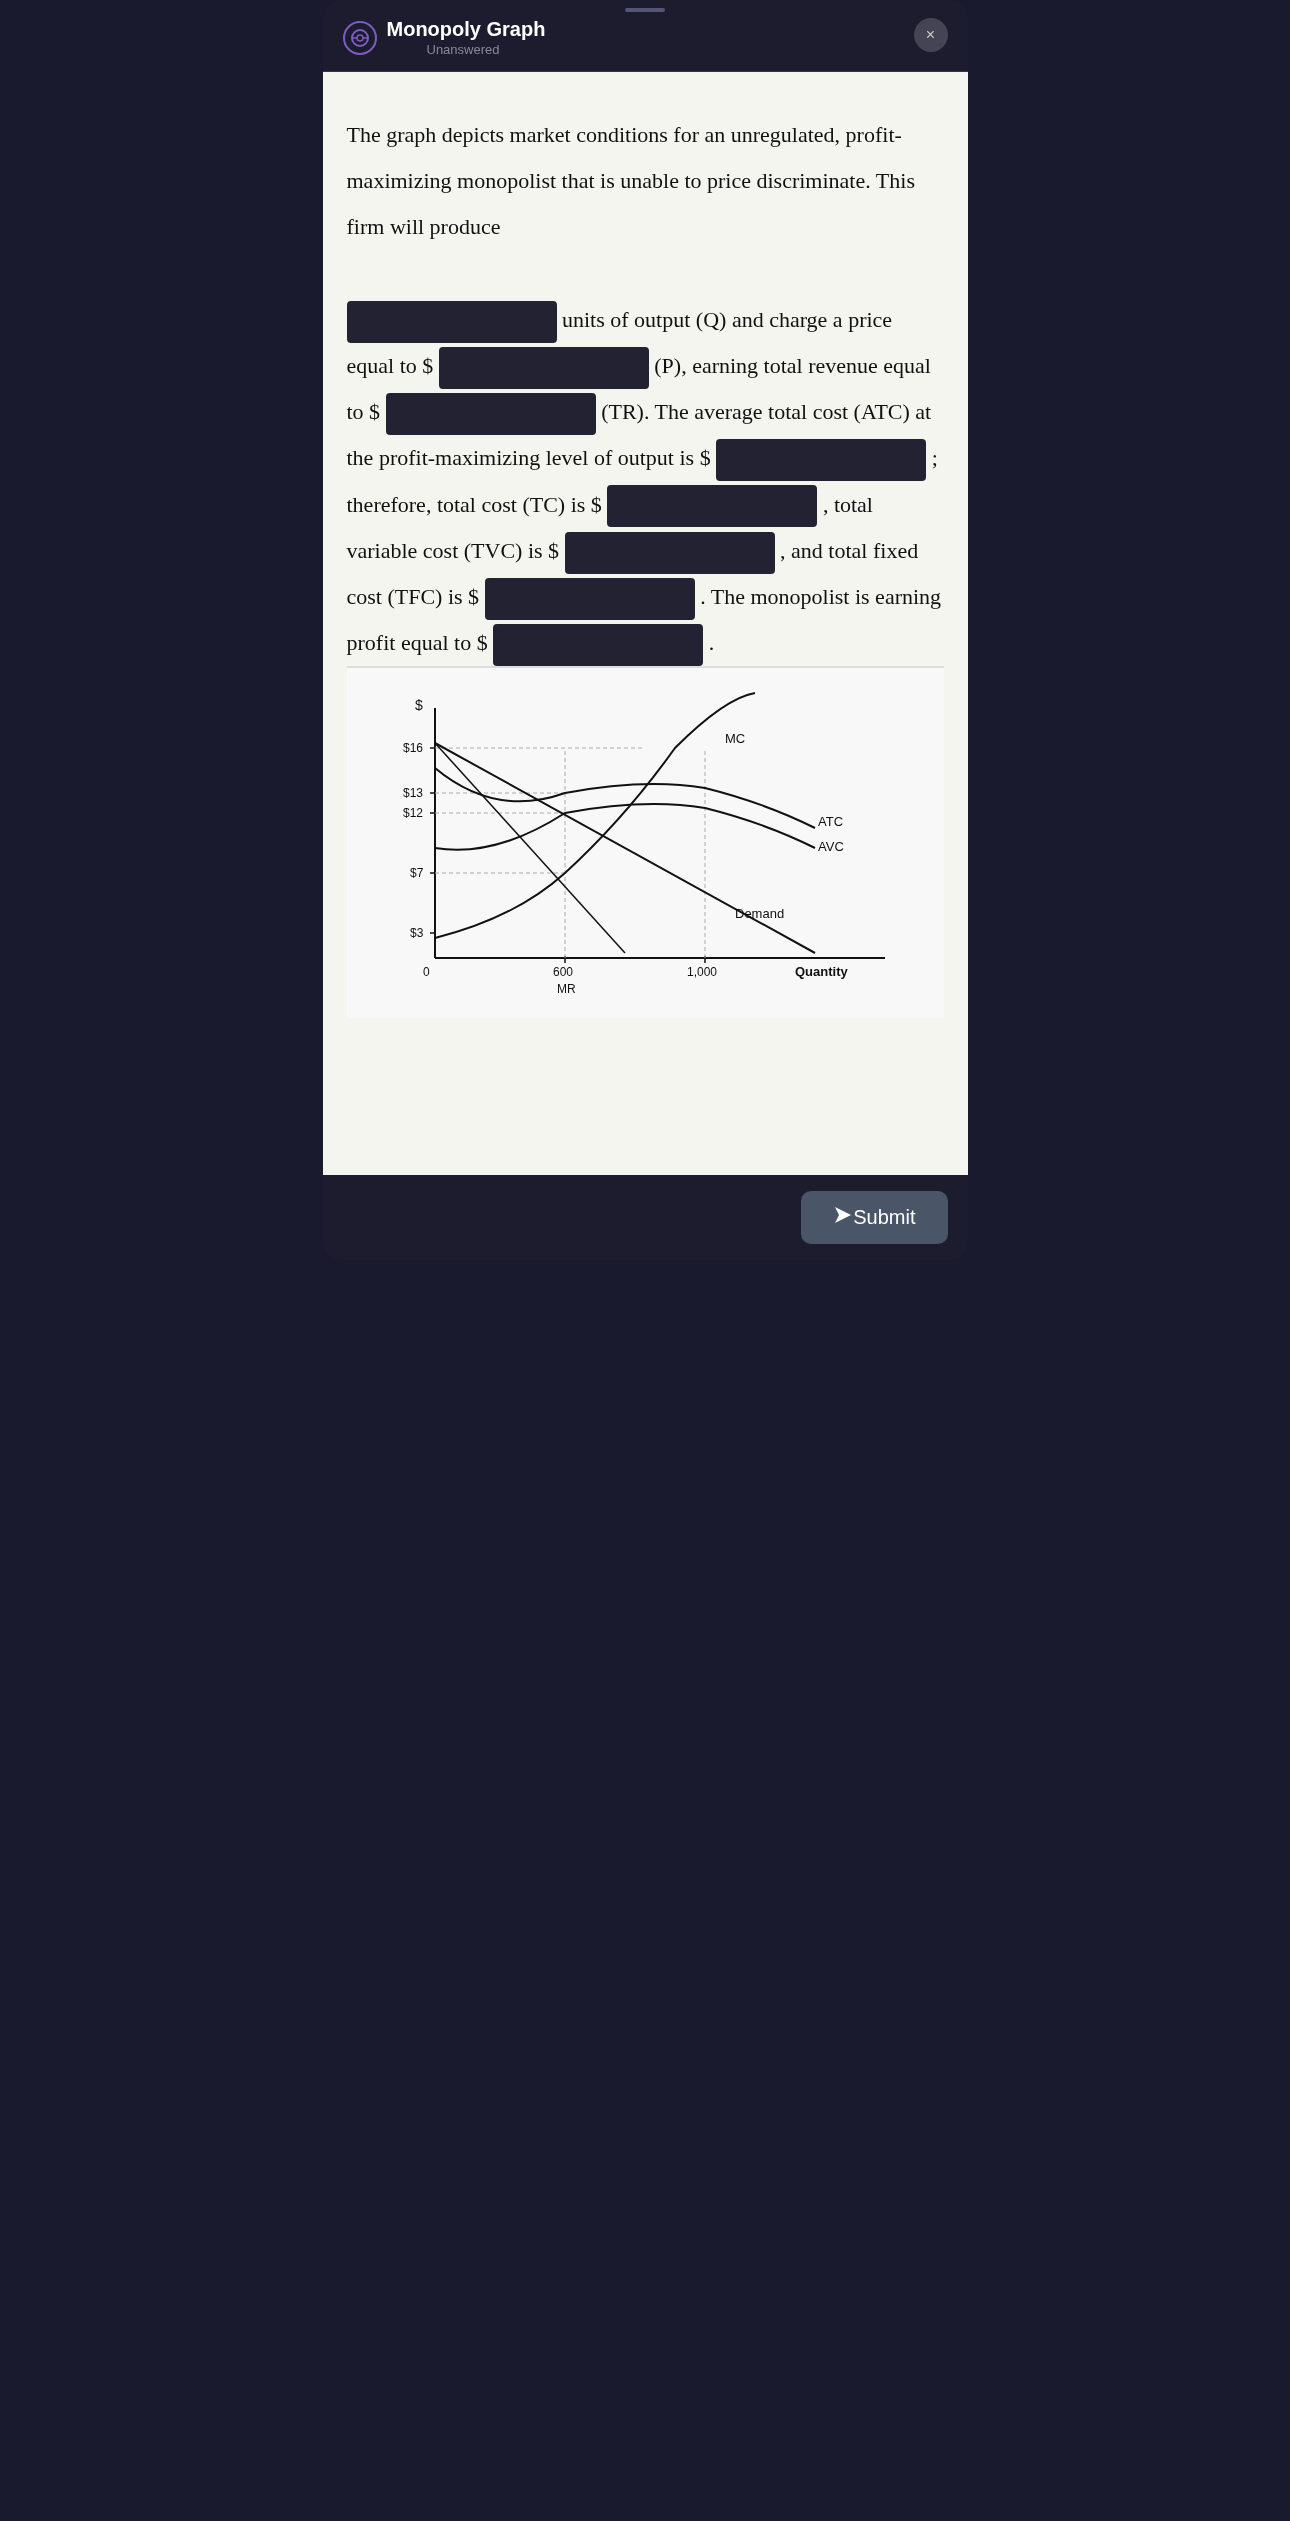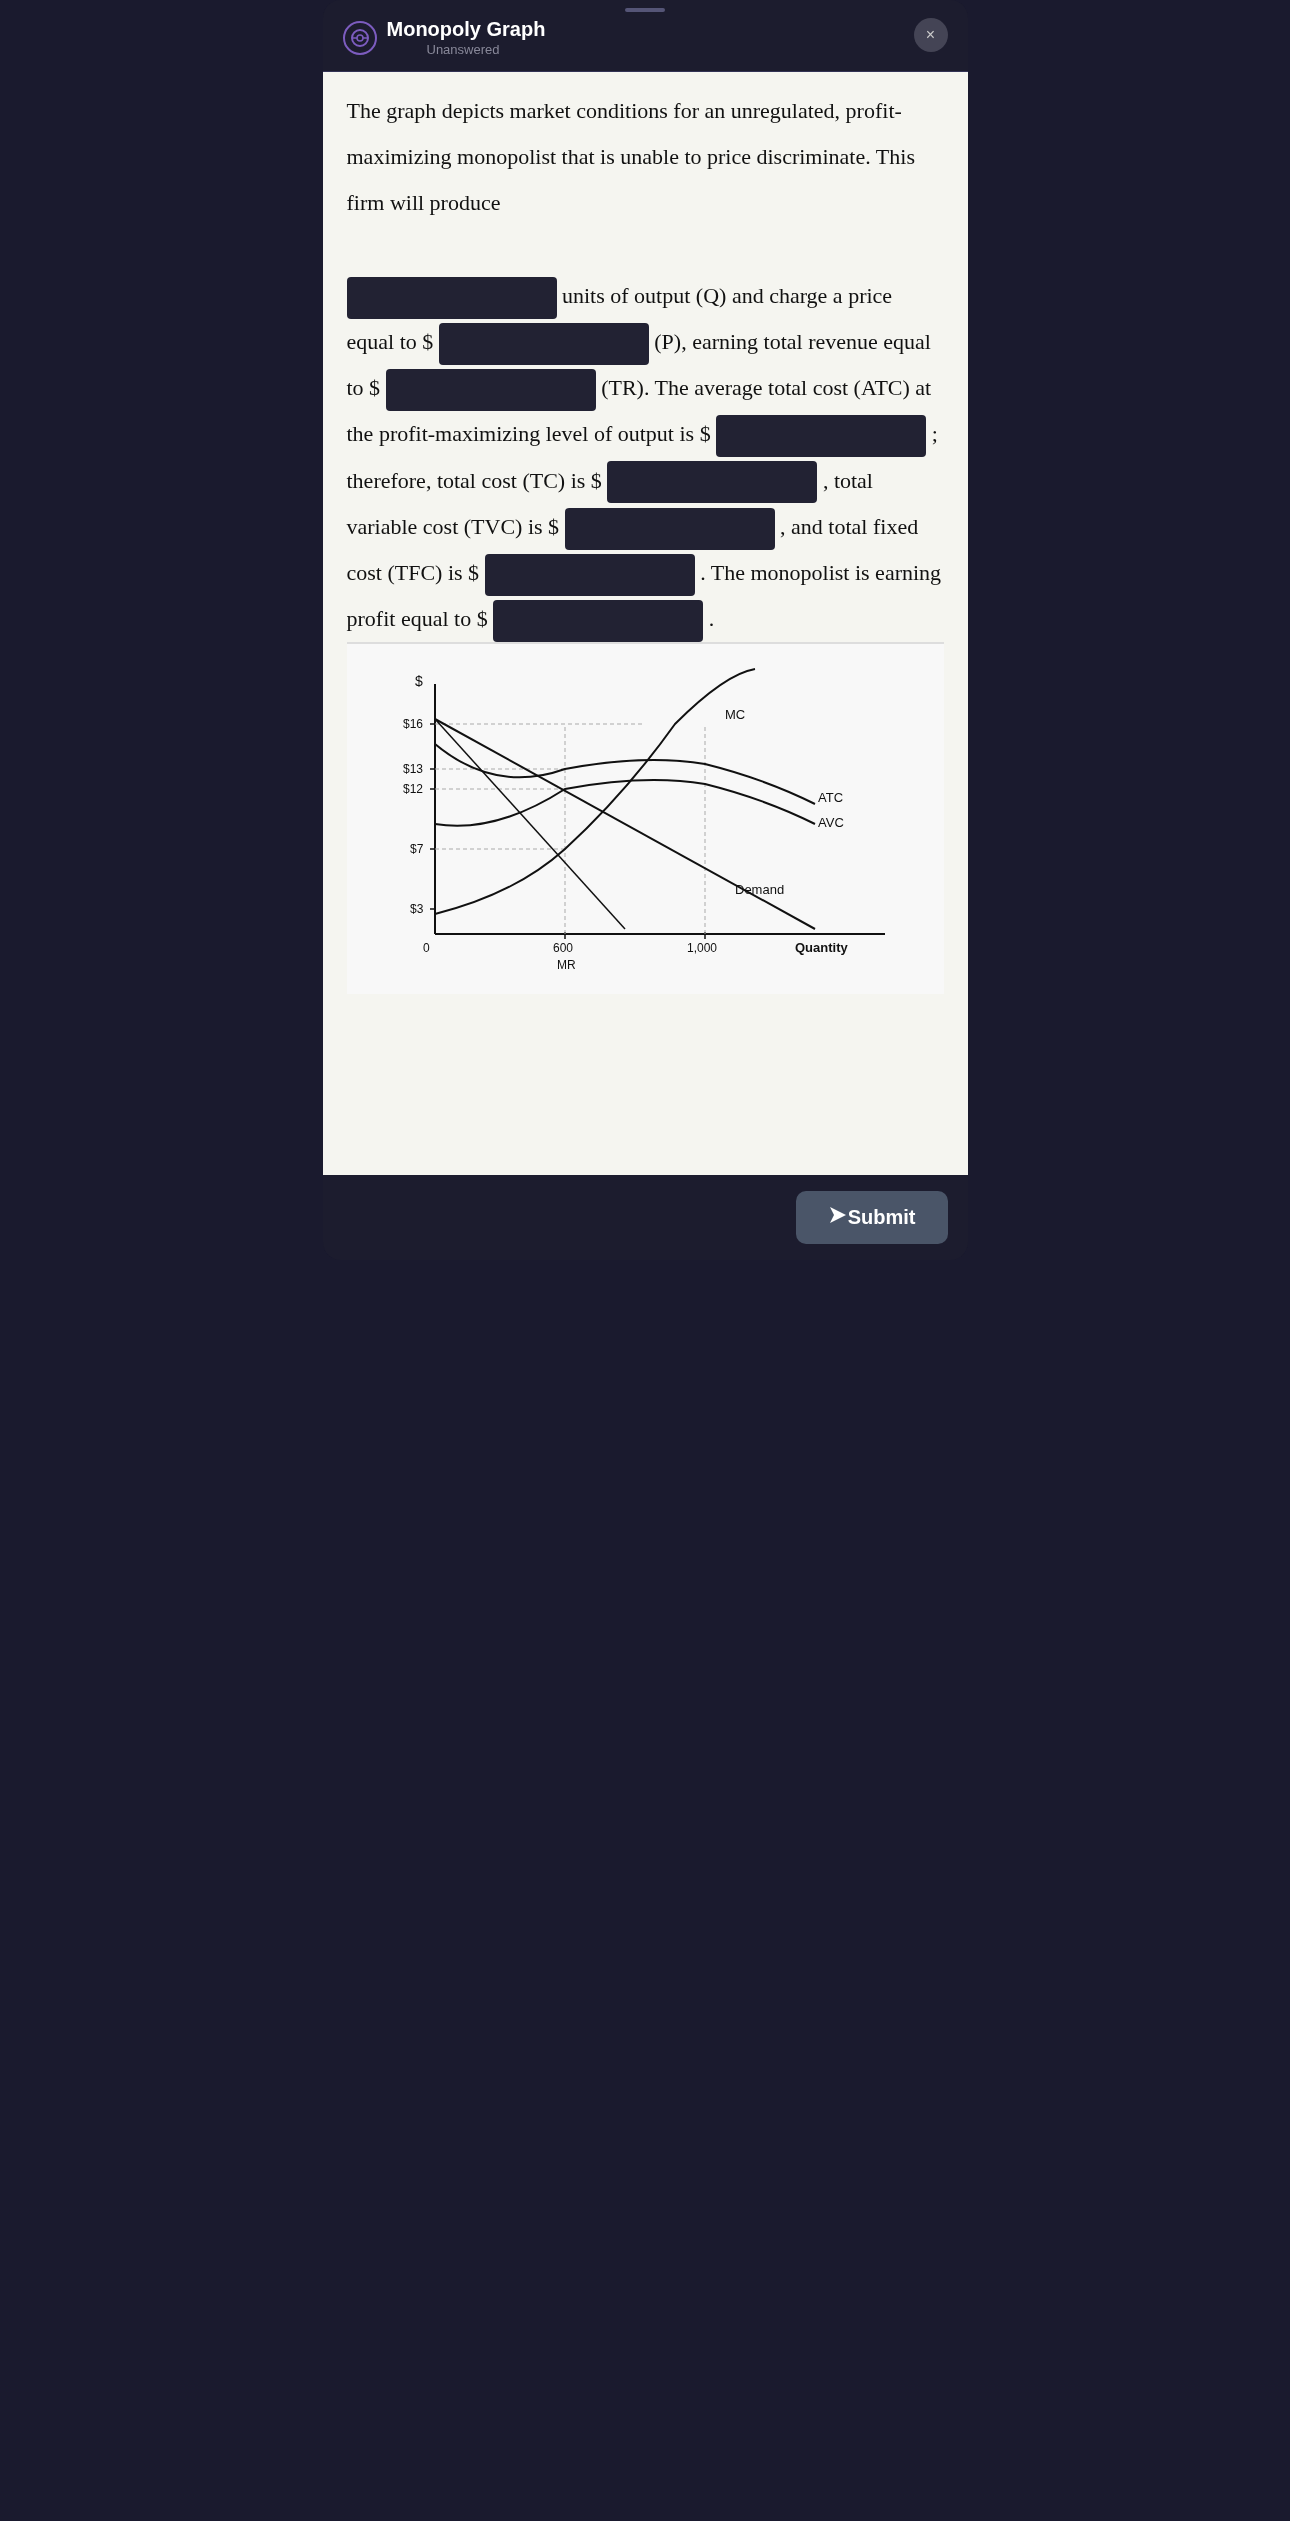--- a/index.html
+++ b/index.html
@@ -90,21 +90,21 @@
       display: flex;
       align-items: center;
       justify-content: center;
       flex-shrink: 0;
     }
 
     
     .content {
       background: #f5f5f0;
       flex: 1;
-      padding: 16px 24px 24px 24px;
+      padding: 40px 24px 24px 24px;
       font-size: 22px;
       color: #111111;
       line-height: 1.5;
     }
 
     
     .para {
       font-size: 22px;
       color: #111111;
       line-height: 2.1;
@@ -141,21 +141,21 @@
       justify-content: flex-end;
     }
 
     .submit-btn {
       background: #4a5568;
       color: #ffffff;
       border: none;
       border-radius: 10px;
       padding: 14px 32px;
       font-size: 20px;
-      font-weight: bold;
+      font-weight: normal;
       cursor: pointer;
       display: flex;
       align-items: center;
       font-family: Arial, sans-serif;
     }
 
     .submit-icon {
       font-size: 18px;
     }
 

